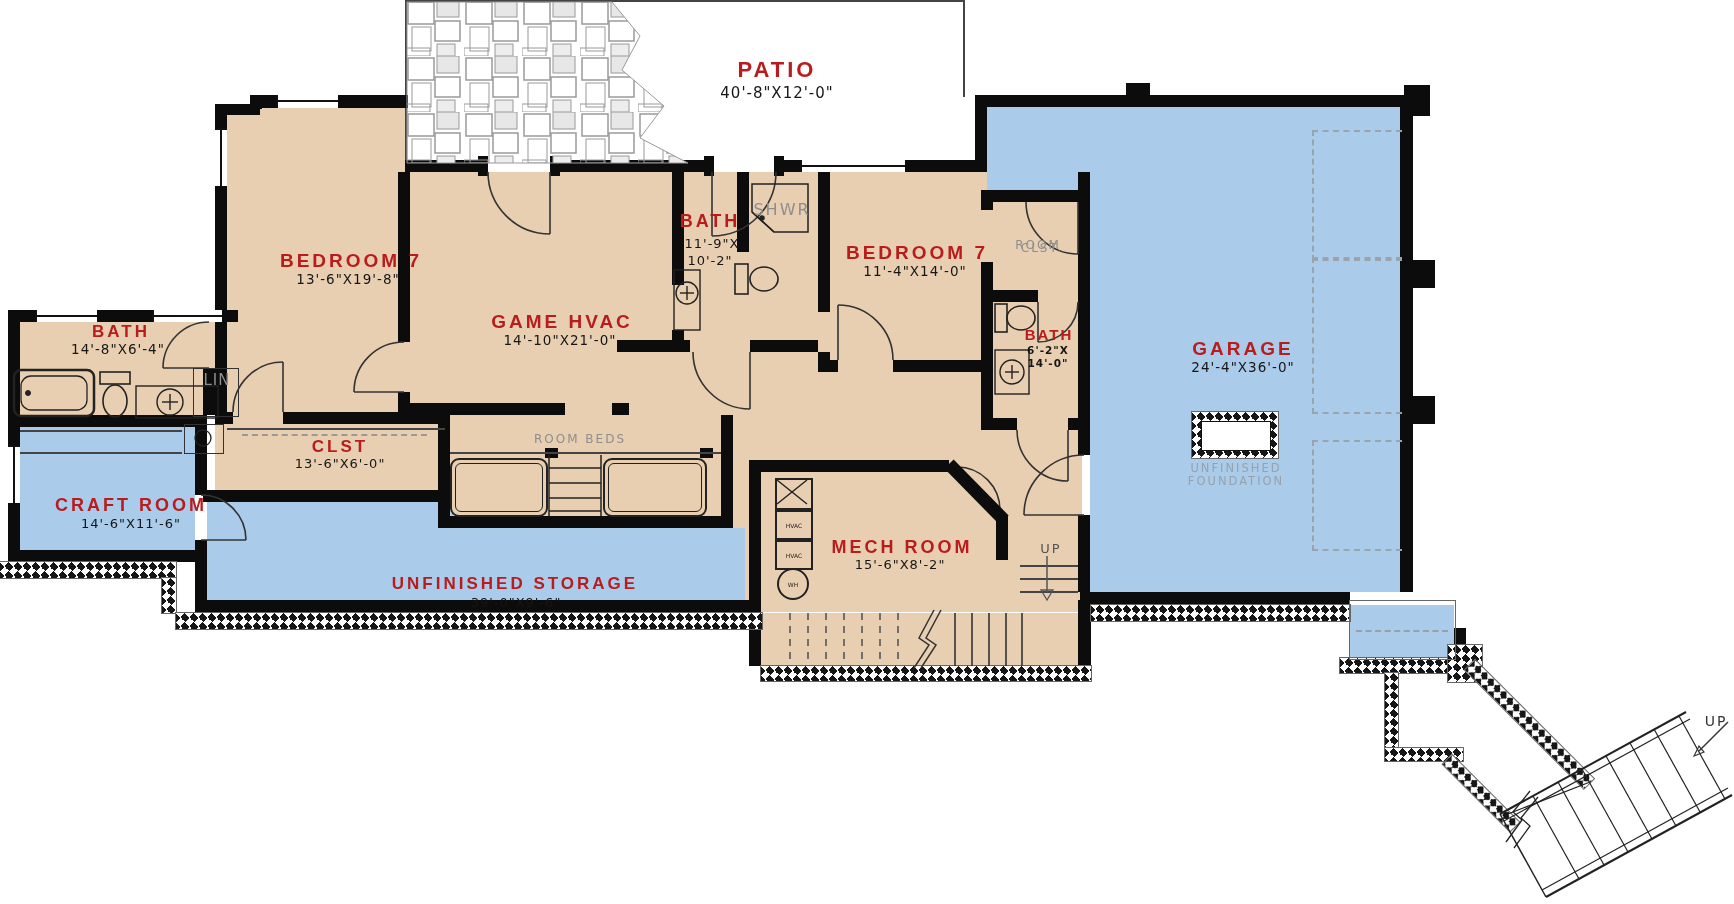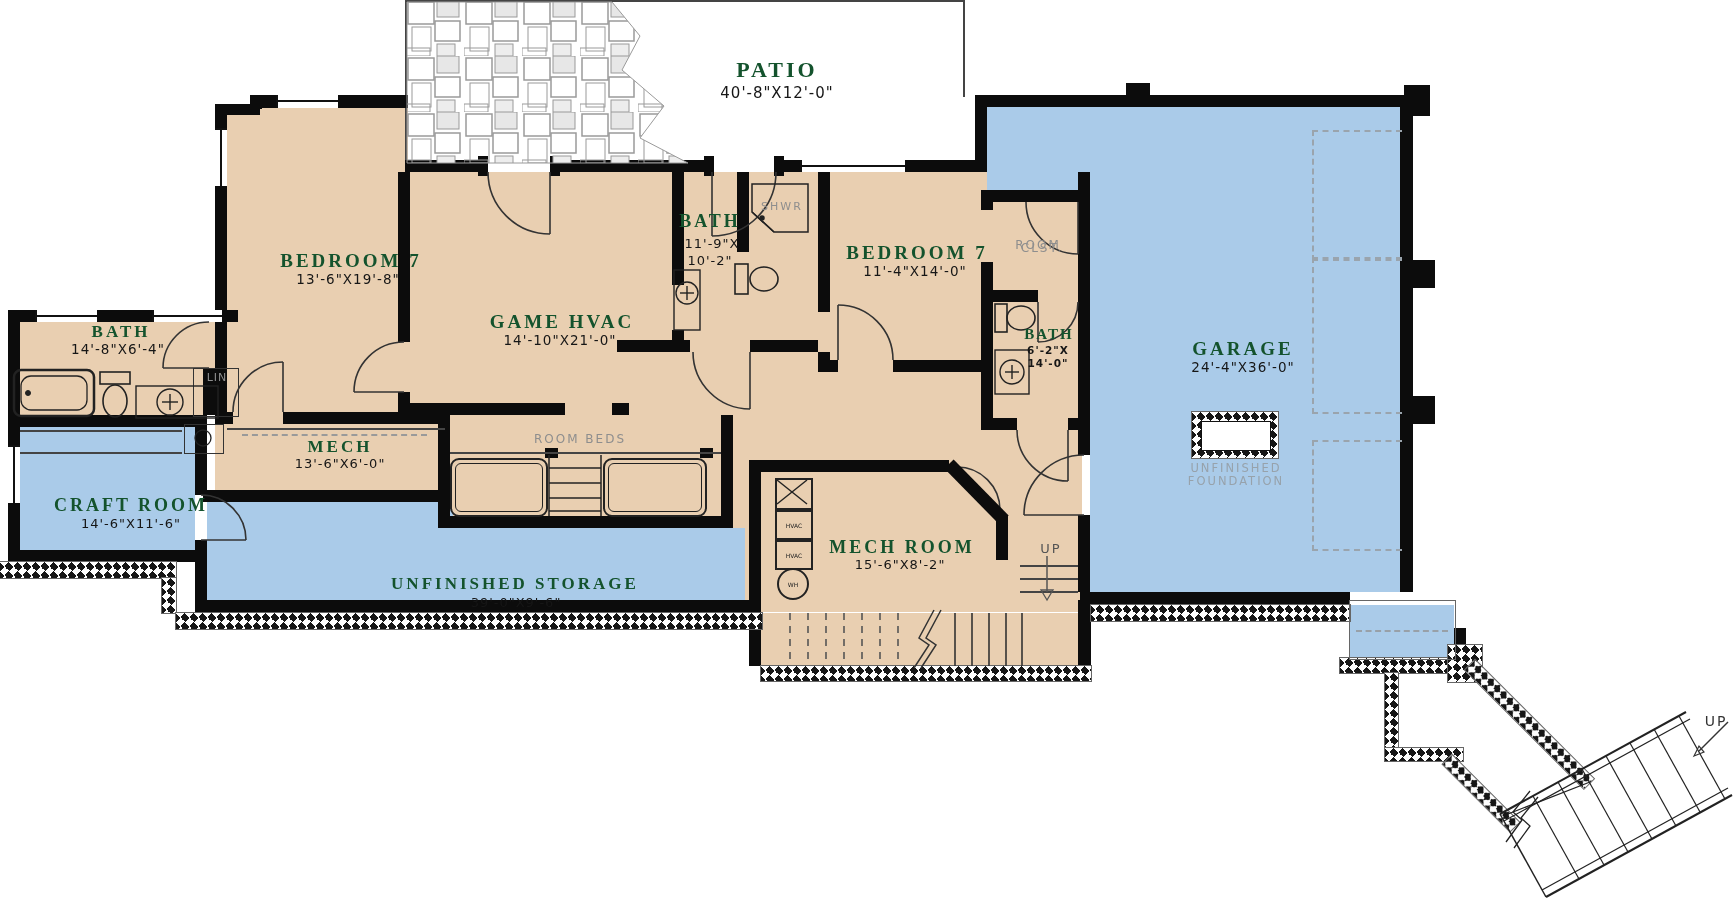--- a/index.html
+++ b/index.html
@@ -11,21 +11,21 @@
   i.blu{background:#aacbe9;}
   i.ck{background:repeating-conic-gradient(from 45deg,#161616 0% 25%,#fdfdfd 0% 50%);
        background-size:9px 9px;outline:1px solid #666;}
   i.winh{background:linear-gradient(to bottom,#fff 0 5px,#111 5px 7px,#fff 7px 100%);
          border-left:2px solid #111;border-right:2px solid #111;}
   i.winv{background:linear-gradient(to right,#fff 0 5px,#111 5px 7px,#fff 7px 100%);
          border-top:2px solid #111;border-bottom:2px solid #111;}
   i.tline{background:#444;}
   i.dline{border-top:2px dashed #98a0a8;}
   i.thin{border:1.5px solid #333;background:transparent;}
-  .rname{position:absolute;font-family:Liberation Serif, serif;font-weight:bold;color:#14532d;
+  .rname{position:absolute;font-family:Liberation Sans, sans-serif;font-weight:bold;color:#b91c1c;
          letter-spacing:3px;white-space:nowrap;transform:translateX(-50%);}
   .rdim{position:absolute;font-family:"DejaVu Sans",sans-serif;color:#161616;letter-spacing:1px;
         white-space:nowrap;transform:translateX(-50%);font-size:14px;}
   .glab{position:absolute;font-family:"DejaVu Sans",sans-serif;color:#8e8e8e;letter-spacing:2px;
         white-space:nowrap;transform:translateX(-50%);}
   .bed{position:absolute;background:#e9cfb1;border:2px solid #222;border-radius:9px;}
   .bed>i{position:absolute;left:3px;top:3px;right:3px;bottom:3px;border:1px solid #222;
          border-radius:6px;display:block;}
   .mbox{position:absolute;border:2px solid #222;background:#e9cfb1;color:#222;
         font-size:6px;letter-spacing:0;display:flex;align-items:center;justify-content:center;
@@ -367,35 +367,35 @@
   <div class="rname" style="left:121px;top:322px;font-size:17px">BATH</div>
   <div class="rdim" style="left:118px;top:341px;font-size:13.5px">14'-8"X6'-4"</div>
 
   <div class="rname" style="left:1049px;top:326px;font-size:15px;letter-spacing:2px">BATH</div>
   <div class="rdim" style="left:1048px;top:344px;font-size:10.5px;font-weight:bold">6'-2"X</div>
   <div class="rdim" style="left:1048px;top:357px;font-size:10.5px;font-weight:bold">14'-0"</div>
 
   <div class="rname" style="left:1243px;top:338px;font-size:19px">GARAGE</div>
   <div class="rdim" style="left:1243px;top:359px;font-size:13.5px">24'-4"X36'-0"</div>
 
-  <div class="rname" style="left:340px;top:437px;font-size:17px">MECH</div>
+  <div class="rname" style="left:340px;top:437px;font-size:17px">CLST</div>
   <div class="rdim" style="left:340px;top:456px;font-size:13px">13'-6"X6'-0"</div>
 
   <div class="rname" style="left:131px;top:495px;font-size:18px">CRAFT ROOM</div>
   <div class="rdim" style="left:131px;top:516px;font-size:13px">14'-6"X11'-6"</div>
 
   <div class="rname" style="left:515px;top:574px;font-size:17px">UNFINISHED STORAGE</div>
   <div class="rdim" style="left:516px;top:595px;font-size:13px">39'-0"X9'-6"</div>
 
   <div class="rname" style="left:902px;top:537px;font-size:18px">MECH ROOM</div>
   <div class="rdim" style="left:900px;top:557px;font-size:13px">15'-6"X8'-2"</div>
 
-  <div class="glab" style="left:782px;top:200px;font-size:11px">SHWR</div>
+  <div class="glab" style="left:782px;top:200px;font-size:16px">SHWR</div>
   <div class="glab" style="left:1042px;top:241px;font-size:12px">CLST.</div>
   <div class="glab" style="left:1038px;top:238px;font-size:12px">ROOM</div>
-  <div class="glab" style="left:217px;top:371px;font-size:11px;letter-spacing:1px">LIN</div>
+  <div class="glab" style="left:217px;top:371px;font-size:15px;letter-spacing:1px">LIN</div>
   <div class="glab" style="left:580px;top:432px;font-size:12px">ROOM BEDS</div>
   <div class="glab" style="left:1236px;top:461px;font-size:11.5px;color:#97a2ab">UNFINISHED</div>
   <div class="glab" style="left:1236px;top:474px;font-size:11.5px;color:#97a2ab">FOUNDATION</div>
   <div class="glab" style="left:1051px;top:541px;font-size:13px;color:#555">UP</div>
   <div class="glab" style="left:1716px;top:713px;font-size:14px;color:#333">UP</div>
 
 </div>
 
 </body></html>

